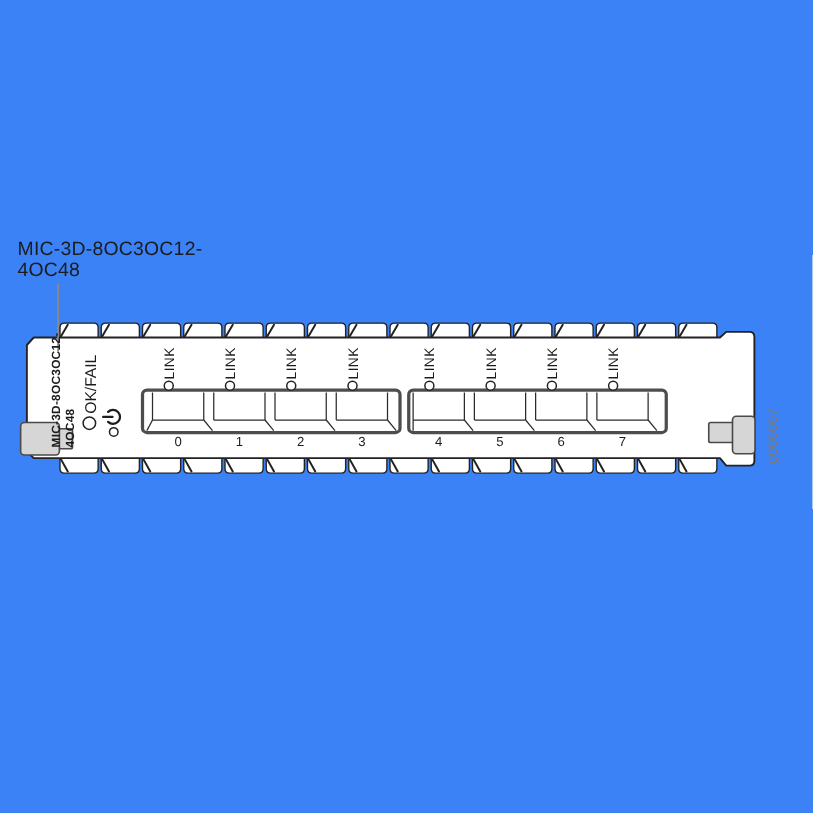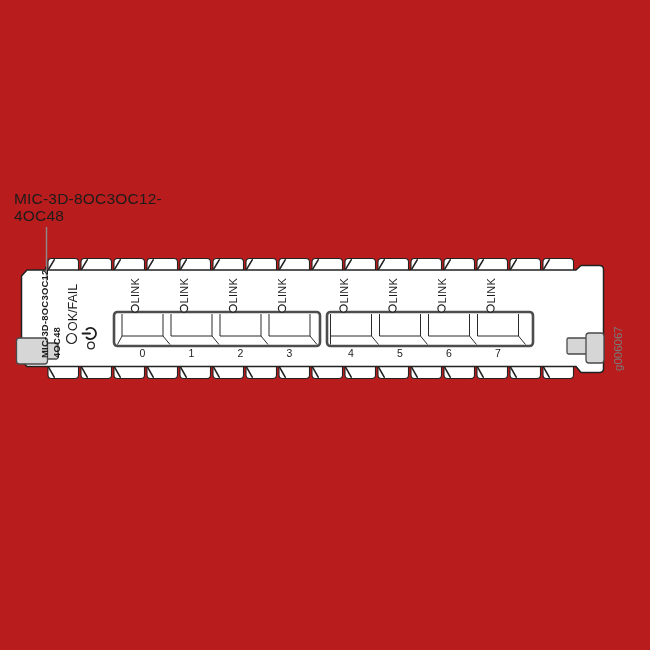--- a/index.html
+++ b/index.html
@@ -1,16 +1,16 @@
 <!DOCTYPE html>
 <html><head>
 <meta charset="utf-8">
 <style>
   html,body{margin:0;padding:0;background:#fff;}
-  .stage{position:relative;width:650px;height:650px;background:#b91c1c;overflow:hidden;}
+  .stage{position:relative;width:650px;height:650px;background:#3b82f6;overflow:hidden;}
   svg text{font-family:"Liberation Sans","DejaVu Sans",sans-serif;fill:#1c1c1c;}
   .callout{font-size:15.5px;letter-spacing:0.2px;}
   .vmodel{font-size:9.5px;font-weight:bold;letter-spacing:0.2px;}
   .okfail{font-size:12.5px;}
   .link{font-size:11px;letter-spacing:0.3px;}
   .pnum{font-size:10.5px;text-anchor:middle;}
   .figid{font-size:11.5px;fill:#7a7a7a;}
   .plate{fill:#ffffff;stroke:#222222;stroke-width:1.5;stroke-linejoin:round;}
   .tab{fill:#ffffff;stroke:#222222;stroke-width:1.1;stroke-linejoin:round;}
   .tick{fill:none;stroke:#222222;stroke-width:1.6;stroke-linecap:round;}

